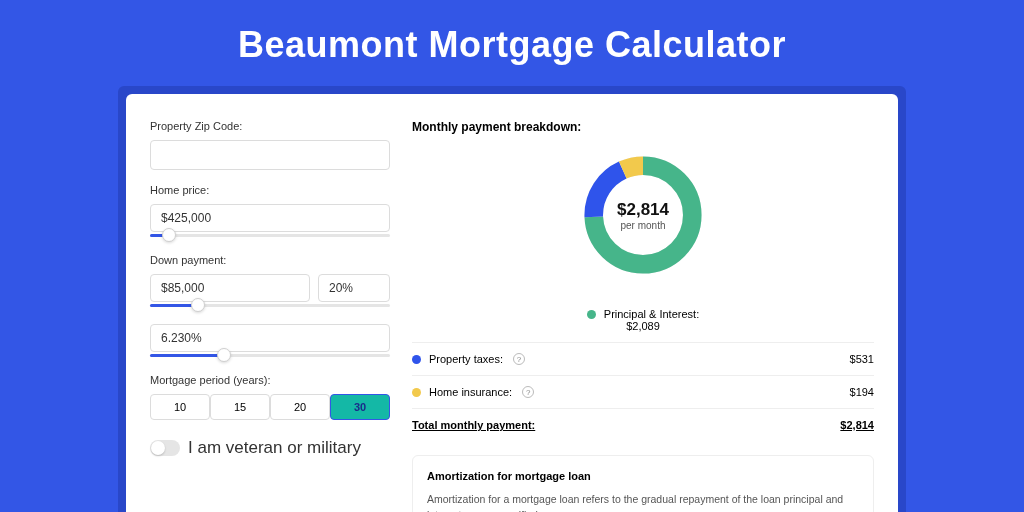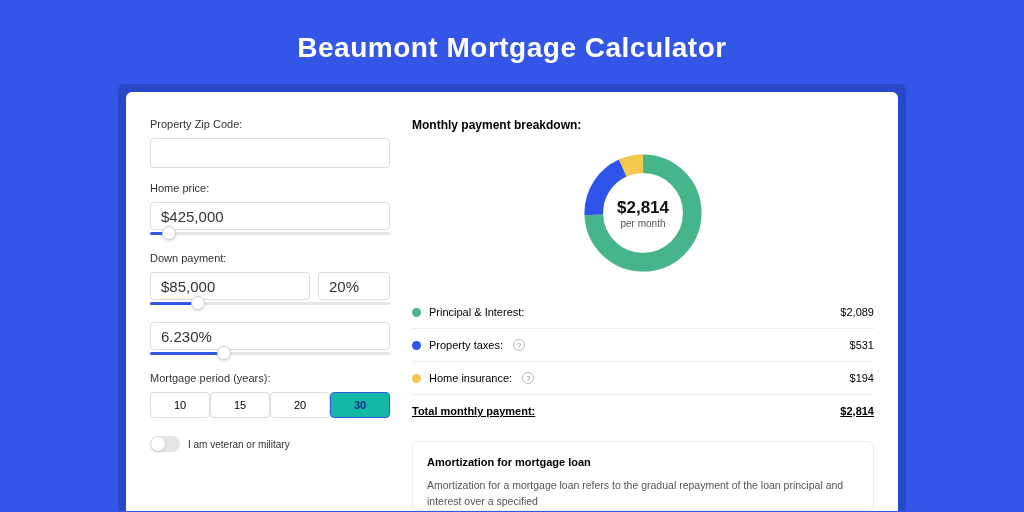--- a/index.html
+++ b/index.html
@@ -2,23 +2,23 @@
 <html><head>
 <meta charset="utf-8">
 <style>
   * { box-sizing: border-box; margin: 0; padding: 0; }
   html, body { width: 1024px; height: 512px; overflow: hidden; font-family: Arial, Helvetica, sans-serif; }
   body { background: #3356e6; }
 
   .page-title {
     text-align: center;
     color: #ffffff;
-    font-size: 28px;
+    font-size: 36px;
     font-weight: 700;
-    padding-top: 32px;
+    padding-top: 24px;
     padding-bottom: 20px;
     letter-spacing: 0.5px;
   }
 
   .outer-panel {
     background: #2947c9;
     margin: 0 auto;
     width: 788px;
     padding: 8px 8px 0 8px;
     border-radius: 6px 6px 0 0;
@@ -34,21 +34,21 @@
 
   
   .form-col { width: 240px; flex: 0 0 240px; }
   .field-label { font-size: 11px; color: #333; margin-bottom: 8px; }
   .text-input {
     width: 100%;
     height: 28px;
     border: 1px solid #dcdcdc;
     border-radius: 4px;
     padding: 12px 10px;
-    font-size: 15px;
+    font-size: 12px;
     color: #333;
     background: #fff;
   }
   .text-input.tall { height: 30px; }
   .row { display: flex; gap: 8px; }
   .row .text-input { flex: 1; }
   .row .text-input.small { flex: 0 0 72px; }
   .block { margin-bottom: 14px; }
 
   .slider-wrap { position: relative; height: 10px; margin-top: -2px; }
@@ -98,21 +98,21 @@
   .toggle-row { display: flex; align-items: center; gap: 8px; margin-top: 18px;}
   .toggle {
     width: 30px; height: 16px; border-radius: 10px;
     background: #e5e5e5; position: relative; cursor: pointer;
   }
   .toggle-knob {
     width: 14px; height: 14px; border-radius: 50%; background: #fff;
     position: absolute; top: 1px; left: 1px;
     box-shadow: 0 1px 2px rgba(0,0,0,0.2);
   }
-  .toggle-label { font-size: 10px; color: #333; }
+  .toggle-label { font-size: 17px; color: #333; }
 
   
   .right-col { flex: 1; }
   .right-title { font-size: 12px; font-weight: 700; margin-bottom: 12px; }
 
   .donut-wrap { display: flex; justify-content: center; padding: 4px 0 18px 0; }
   .donut { position: relative; width: 130px; height: 130px; }
   .donut svg { width: 130px; height: 130px; transform: rotate(-90deg); }
   .donut-center {
     position: absolute; inset: 0;
@@ -120,21 +120,21 @@
   }
   .donut-amt { font-size: 17px; font-weight: 800; color: #111; }
   .donut-sub { font-size: 10px; color: #555; }
 
   .legend { }
   .legend-row {
     display: flex; align-items: center; justify-content: space-between;
     padding: 10px 0; border-top: 1px solid #eee;
     font-size: 11px;
   }
-  .legend-row:first-child { border-top: none; }
+  .legend-row:first-child { border-top: none; flex-direction: column; }
   .legend-left { display: flex; align-items: center; gap: 8px; }
   .dot { width: 9px; height: 9px; border-radius: 50%; display: inline-block; }
   .info-icon {
     width: 12px; height: 12px; border: 1px solid #bbb; border-radius: 50%;
     display: inline-flex; align-items: center; justify-content: center;
     font-size: 8px; color: #888; margin-left: 2px;
   }
   .legend-val { font-weight: 400; }
   .legend-total { display: flex; justify-content: space-between; padding: 10px 0; font-size: 11px; font-weight: 700; border-top: 1px solid #eee; text-decoration: underline; }
 

